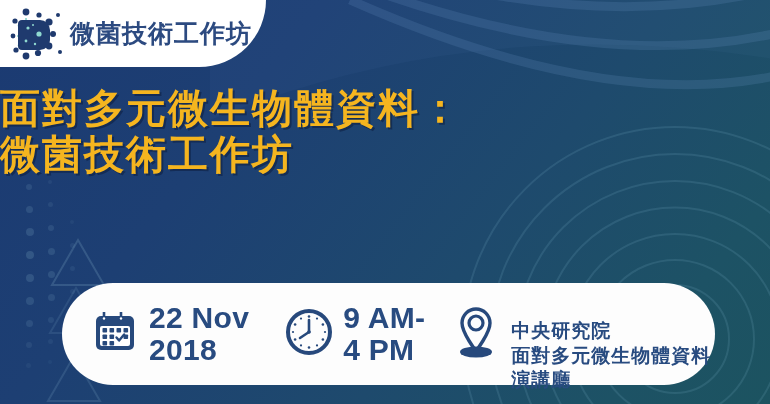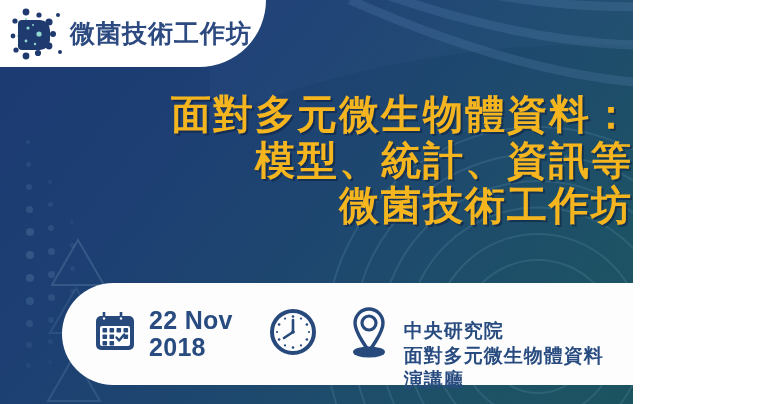--- a/index.html
+++ b/index.html
@@ -1,20 +1,20 @@
 <!DOCTYPE html>
 <html><head>
 <meta charset="utf-8">
 <style>
   html,body{margin:0;padding:0;background:#ffffff;}
   *{box-sizing:border-box;}
 
   #poster{
     position:relative;
-    width:633px;height:404px;
+    width:770px;height:404px;
     overflow:hidden;
     font-family:"Liberation Sans","DejaVu Sans",sans-serif;
     background:linear-gradient(128deg,#1b3a72 0%,#1d3f73 30%,#1e4a6d 62%,#1d5265 85%,#1c5360 100%);
   }
 
   
   .bg-layer{position:absolute;inset:0;pointer-events:none;}
 
   
   .rings{position:absolute;right:-120px;bottom:-150px;width:430px;height:430px;}
@@ -39,22 +39,22 @@
     z-index:6;
   }
   .header-title{
     font-size:25px;font-weight:bold;color:#2c4a80;
     letter-spacing:1px;margin-left:6px;white-space:nowrap;
   }
   .microbe{width:56px;height:56px;flex:0 0 56px;}
 
   
   .title-block{
-    position:absolute;left:0;right:0;top:92px;
-    text-align:right;z-index:5;padding-left:39px;
+    position:absolute;left:0;right:0;top:86px;
+    text-align:left;z-index:5;
   }
   .title-line{
     font-size:40px;line-height:1.14;font-weight:bold;
     color:#F5B51F;
     letter-spacing:2px;
     text-shadow:2px 2px 0 rgba(12,30,62,.55);
     white-space:nowrap;
   }
 
   
@@ -65,21 +65,21 @@
     border-radius:51px;
     display:flex;align-items:center;
     z-index:7;
   }
   .info-item{display:flex;align-items:center;}
   .info-icon{flex:0 0 auto;display:block;}
   .info-text{
     font-weight:bold;color:#284b80;
     margin-left:9px;white-space:nowrap;
   }
-  .info-date .info-text,.info-time .info-text{font-size:25px;line-height:1.08;letter-spacing:.3px;}
+  .info-date .info-text,.info-time .info-text{font-size:30px;line-height:1.08;letter-spacing:.3px;}
   .info-place .info-text{font-size:19px;line-height:1.30;letter-spacing:1px;margin-top:44px;}
 
   .info-date{margin-left:28px;}
   .info-time{margin-left:35px;}
   .info-place{margin-left:25px;}
 </style>
 </head>
 <body>
 
 <div id="poster">
@@ -189,21 +189,20 @@
           <circle cx="27" cy="38" r="1.2"></circle>
           <circle cx="25" cy="19" r="1.0"></circle>
         </g>
       </svg>
     </span>
     <span class="header-title">微菌技術工作坊</span>
   </div>
 
   <div class="title-block">
     <div class="title-line">面對多元微生物體資料：</div>
-    <div class="title-line">模型、統計、資訊等</div>
     <div class="title-line">微菌技術工作坊</div>
   </div>
 
   <div class="info-pill">
 
     <div class="info-item info-date">
       <span class="info-icon">
         <svg width="50" height="50" viewBox="0 0 50 50">
           <g stroke="#27497c" stroke-width="2.6" fill="none">
             <path d="M14 5 v7"></path>
@@ -257,20 +256,24 @@
             <circle cx="11.1" cy="17.5" r="1.3"></circle>
               <circle cx="17" cy="11.6" r="1.1"></circle>
           </g>
           <g stroke="#27497c" stroke-width="2.6" stroke-linecap="round" fill="none">
             <path d="M25 25 L25 13"></path>
             <path d="M25 25 L16 31"></path>
           </g>
           <circle cx="25" cy="25" r="1.8" fill="#27497c"></circle>
         </svg>
       </span>
+      <span class="info-text">
+        <span>9 AM-</span><br>
+        <span>4 PM</span>
+      </span>
     </div>
 
     <div class="info-item info-place">
       <span class="info-icon">
         <svg width="52" height="58" viewBox="0 0 52 58">
           <ellipse cx="26" cy="49" rx="16" ry="5.6" fill="#27497c"></ellipse>
           <path d="M26 6 a14 14 0 0 1 14 14 c0 10 -14 28 -14 28 s-14 -18 -14 -28 a14 14 0 0 1 14 -14 z" fill="none" stroke="#27497c" stroke-width="3.4"></path>
           <circle cx="26" cy="20" r="7" fill="none" stroke="#27497c" stroke-width="3.2"></circle>
         </svg>
       </span>

